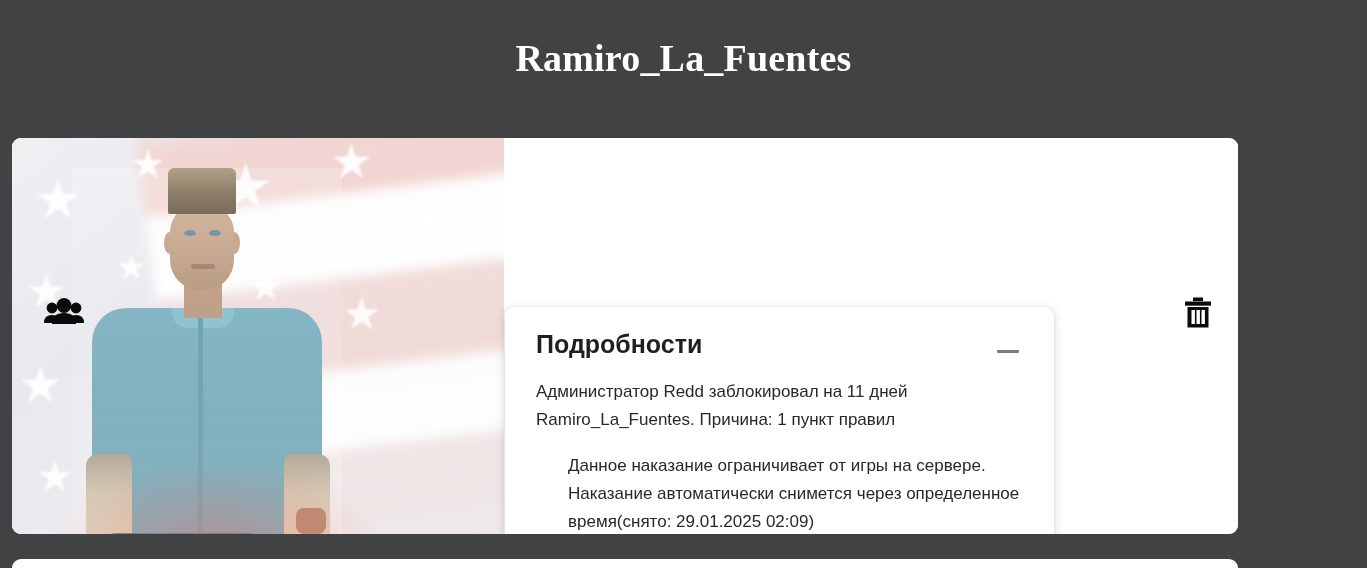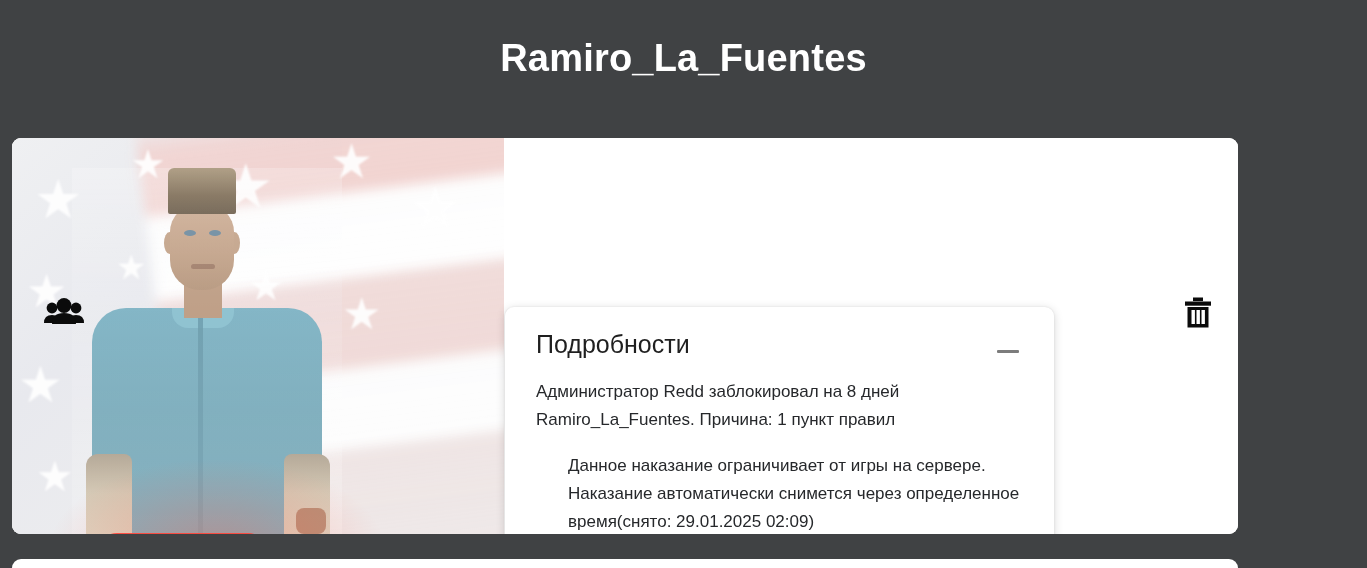--- a/index.html
+++ b/index.html
@@ -19,20 +19,21 @@
   
   .page-title {
     text-align: center;
     color: #ffffff;
     font-size: 38px;
     font-weight: bold;
     letter-spacing: 0.2px;
     padding-top: 38px;
     line-height: 1.1;
     user-select: none;
+    font-family: Liberation Serif, serif;
   }
 
   
   .profile-card {
     position: absolute;
     left: 12px;
     top: 138px;
     width: 1226px;
     height: 396px;
     border-radius: 9px;
@@ -217,21 +218,21 @@
     padding: 22px 30px 0 31px;
   }
   .details-head {
     display: flex;
     align-items: flex-start;
     justify-content: space-between;
   }
   .details-title {
     font-size: 25px;
     color: #1f1f1f;
-    font-weight: normal;
+    font-weight: bold;
     line-height: 1.25;
   }
   .collapse-btn {
     width: 32px; height: 28px;
     display: flex; align-items: center; justify-content: center;
     cursor: pointer;
     margin-top: 8px;
   }
   .collapse-line {
     width: 22px; height: 3px;
@@ -333,21 +334,21 @@
   <div class="details-panel">
 
     <div class="details-head">
       <div class="details-title">Подробности</div>
       <div class="collapse-btn">
         <div class="collapse-line"></div>
       </div>
     </div>
 
     <div class="details-body">
-      <p class="para-1">Администратор Redd заблокировал на 8 дней Ramiro_La_Fuentes. Причина: 1 пункт правил</p>
+      <p class="para-1">Администратор Redd заблокировал на 11 дней Ramiro_La_Fuentes. Причина: 1 пункт правил</p>
       <p class="para-2">Данное наказание ограничивает от игры на сервере. Наказание автоматически снимется через определенное время(снято: 29.01.2025 02:09)</p>
     </div>
 
   </div>
 
 </div>
 
 <div class="secondary-card"></div>
 
 </body></html>

